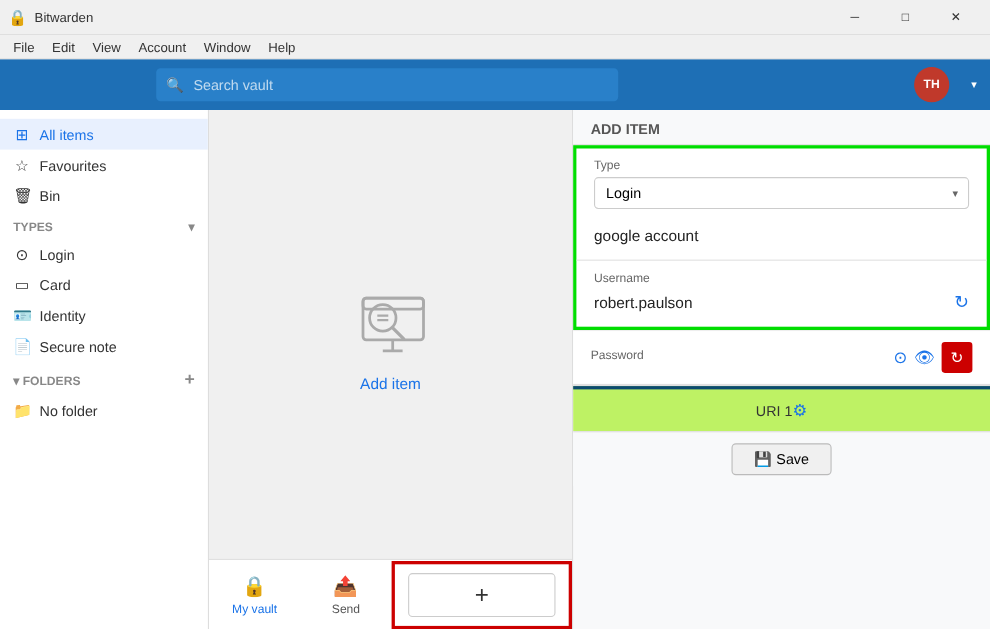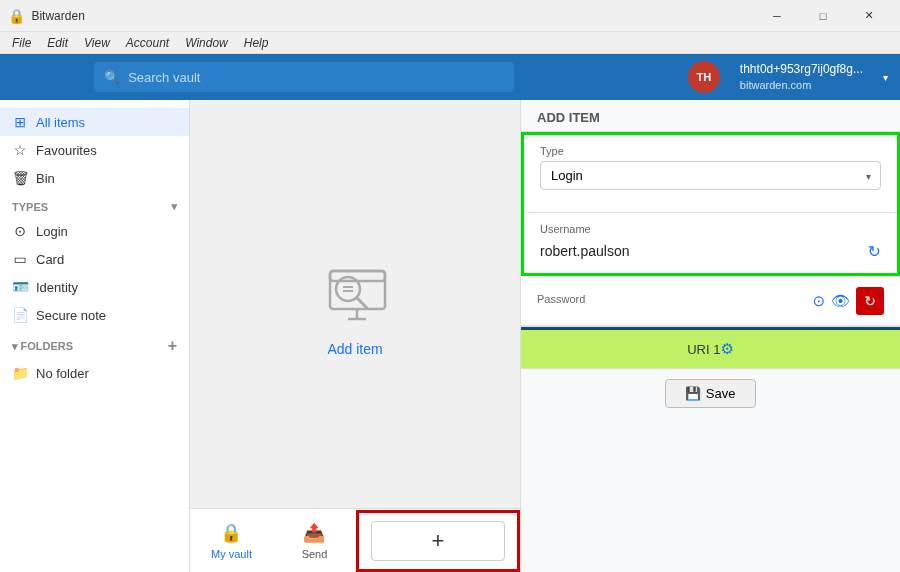--- a/index.html
+++ b/index.html
@@ -26,21 +26,20 @@
     }
 
     
     .menu-bar {
       background: #f0f0f0;
       height: 22px;
       display: flex;
       align-items: center;
       padding: 0 4px;
       border-bottom: 1px solid #ddd;
-      font-style: italic;
     }
     .menu-item {
       padding: 2px 8px;
       font-size: 12px;
       color: #333;
       cursor: pointer;
     }
 
     
     .toolbar {
@@ -340,24 +339,20 @@
   <span class="menu-item">Help</span>
 </div>
 
 <div class="toolbar">
   <div class="search-box">
     <span style="color:rgba(255,255,255,0.8);">🔍</span>
     <input type="text" placeholder="Search vault" style="">
   </div>
   <div class="user-area">
     <div class="avatar">TH</div>
-    <div class="user-info">
-      <span class="user-name">thht0d+953rg7ij0gf8g...</span>
-      <span class="user-domain">bitwarden.com</span>
-    </div>
     <span class="chevron-down">▾</span>
   </div>
 </div>
 
 <div class="main-layout">
 
   <div class="sidebar">
     <div class="sidebar-item active">
       <span class="sidebar-icon">⊞</span>
       <span>All items</span>
@@ -454,20 +449,21 @@
             <option>Login</option>
             <option>Card</option>
             <option>Identity</option>
             <option>Secure Note</option>
           </select>
           <span class="select-arrow">▾</span>
         </div>
       </div>
 
       <div style="padding: 0 16px 10px;">
+        <div class="field-value">google account</div>
       </div>
 
       <hr class="divider">
 
       <div style="padding: 10px 16px;">
         <div class="field-label">Username</div>
         <div class="username-row">
           <span class="field-value">robert.paulson</span>
           <span class="refresh-icon">↻</span>
         </div>

